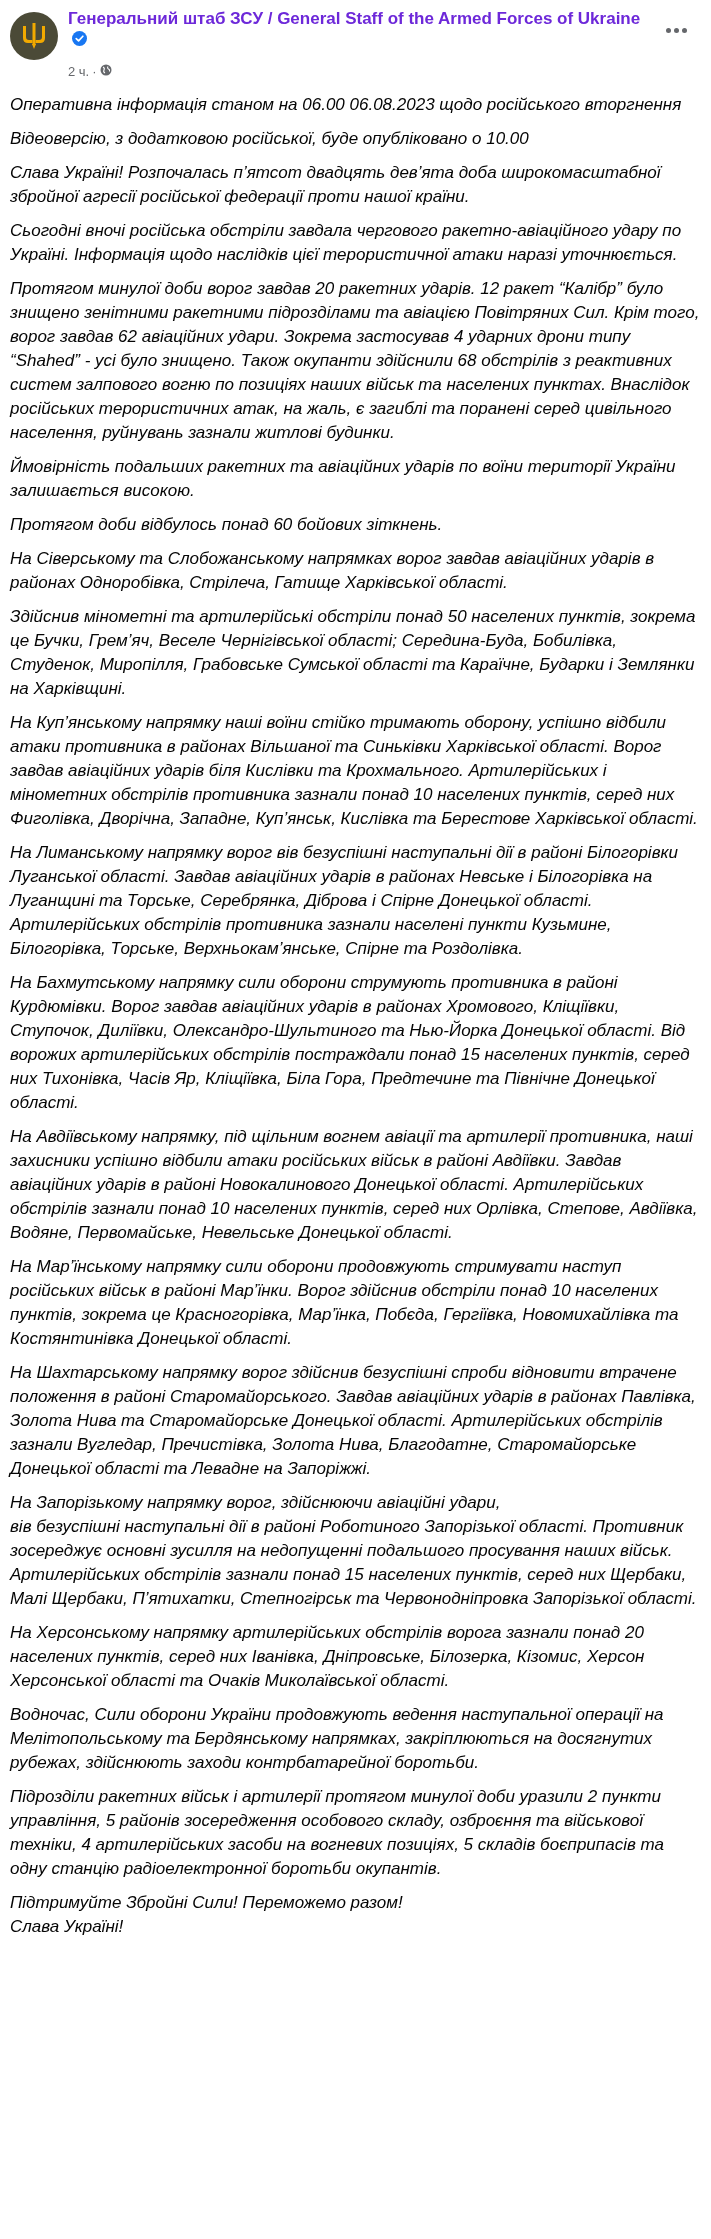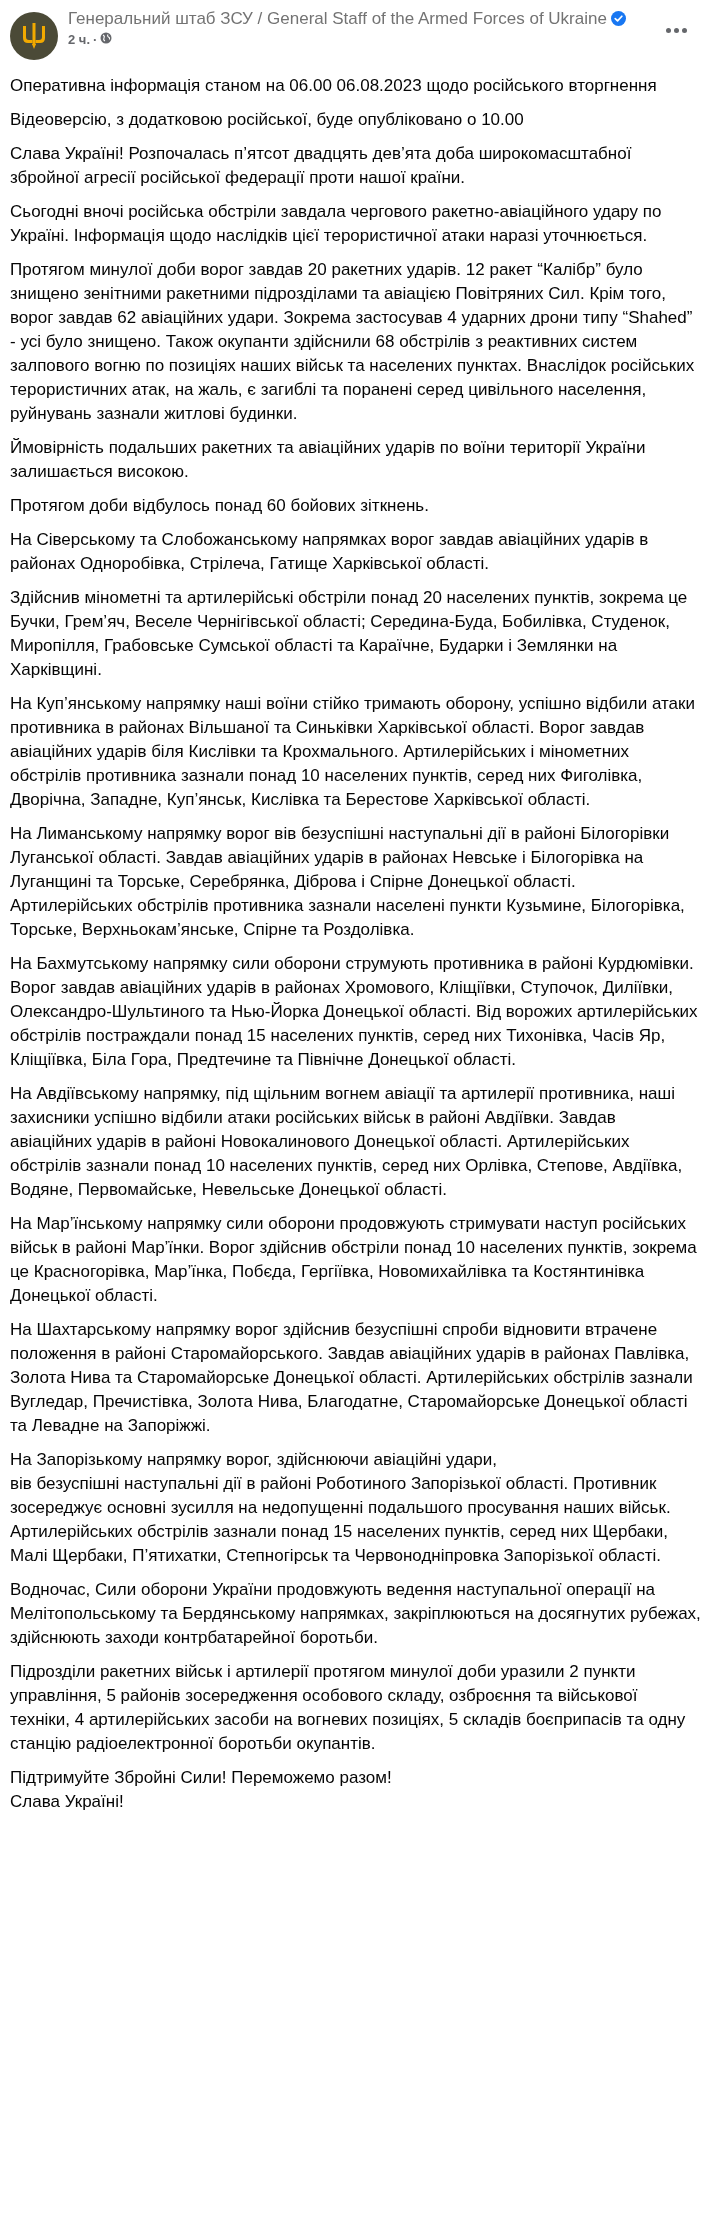--- a/index.html
+++ b/index.html
@@ -11,35 +11,35 @@
   .post { padding: 8px 10px 10px 10px; position: relative; }
   .header { display: flex; align-items: flex-start; position: relative; }
   .avatar {
     width: 48px; height: 48px; border-radius: 50%;
     background: #4b4a37; flex: 0 0 48px;
     display: flex; align-items: center; justify-content: center;
     margin-top: 4px; margin-left: 0;
   }
   .header-text { margin-left: 10px; flex: 1; padding-right: 60px; }
   .page-name {
-    font-size: 17px; font-weight: 400; line-height: 22px; color: #737373;
+    font-size: 17px; font-weight: 700; line-height: 22px; color: #6d28d9;
     display: inline;
   }
   .verified { display: inline-block; vertical-align: -2px; margin-left: 4px; }
   .meta {
-    font-size: 13px; color: #65676b; margin-top: 2px; display: flex; align-items: flex-end; font-weight: bold;
+    font-size: 13px; color: #65676b; margin-top: 14px; display: flex; align-items: flex-end;
   }
   .meta .dot { margin: 0 3px; }
   .more-button {
     position: absolute; right: 10px; top: 16px;
     display: flex; gap: 3px; cursor: pointer; padding: 4px;
   }
   .more-button span { width: 5px; height: 5px; border-radius: 50%; background: #65676b; display: block; }
   .content { margin-top: 14px; font-size: 17px; line-height: 24px; color: #050505; }
-  .content p { margin: 0 0 10px 0; white-space: pre-line; }
+  .content p { margin: 0 0 10px 0; white-space: pre-line; font-style: italic; }
   .content p:last-child { margin-bottom: 16px; }
 </style>
 </head>
 <body>
 
 <div class="post">
   <div class="header">
     <div class="avatar">
       <svg width="22" height="26" viewBox="0 0 22 26">
         <g fill="#f2a900">
@@ -77,27 +77,28 @@
 
   <div class="content">
     <p>Оперативна інформація станом на 06.00 06.08.2023 щодо російського вторгнення</p>
     <p>Відеоверсію, з додатковою російської, буде опубліковано о 10.00</p>
     <p>Слава Україні! Розпочалась п’ятсот двадцять дев’ята доба широкомасштабної збройної агресії російської федерації проти нашої країни.</p>
     <p>Сьогодні вночі російська обстріли завдала чергового ракетно-авіаційного удару по Україні. Інформація щодо наслідків цієї терористичної атаки наразі уточнюється.</p>
     <p>Протягом минулої доби ворог завдав 20 ракетних ударів. 12 ракет “Калібр” було знищено зенітними ракетними підрозділами та авіацією Повітряних Сил. Крім того, ворог завдав  62 авіаційних удари. Зокрема застосував 4 ударних дрони типу “Shahed” - усі було знищено. Також окупанти здійснили 68 обстрілів з реактивних систем залпового вогню по позиціях наших військ та населених пунктах. Внаслідок російських терористичних атак, на жаль, є загиблі та поранені серед цивільного населення, руйнувань зазнали житлові будинки.</p>
     <p>Ймовірність подальших ракетних та авіаційних ударів по воїни території України залишається високою.</p>
     <p>Протягом доби відбулось понад 60 бойових зіткнень.</p>
     <p>На Сіверському та Слобожанському напрямках ворог завдав авіаційних ударів в районах Однороб­івка, Стрілеча, Гатище Харківської області.</p>
-    <p>Здійснив мінометні та артилерійські обстріли понад 20 населених пунктів, зокрема це Бучки, Грем’яч, Веселе Чернігівської області; Середина-Буда, Бобилівка, Студенок, Миропілля, Грабовське Сумської області та Караїчне, Бударки і Землянки на Харківщині.</p>
+    <p>Здійснив мінометні та артилерійські обстріли понад 50 населених пунктів, зокрема це Бучки, Грем’яч, Веселе Чернігівської області; Середина-Буда, Бобилівка, Студенок, Миропілля, Грабовське Сумської області та Караїчне, Бударки і Землянки на Харківщині.</p>
     <p>На Куп’янському напрямку наші воїни стійко тримають оборону, успішно відбили атаки противника в районах Вільшаної та Синьківки Харківської області. Ворог завдав авіаційних ударів біля Кислівки та Крохмального. Артилерійських і мінометних обстрілів противника зазнали понад 10 населених пунктів, серед них Фиголівка, Дворічна, Западне, Куп’янськ, Кислівка та Берестове Харківської області.</p>
     <p>На Лиманському напрямку ворог вів безуспішні наступальні дії в районі Білогорівки Луганської області. Завдав авіаційних ударів в районах Невське і Білогорівка на Луганщині та Торське, Серебрянка, Діброва і Спірне Донецької області. Артилерійських обстрілів противника зазнали населені пункти Кузьмине, Білогорівка, Торське, Верхньокам’янське, Спірне та Роздолівка.</p>
     <p>На Бахмутському напрямку сили оборони струмують противника в районі Курдюмівки. Ворог завдав авіаційних ударів в районах Хромового, Кліщіївки, Ступочок, Диліївки, Олександро-Шультиного та Нью-Йорка Донецької області. Від ворожих артилерійських обстрілів постраждали понад 15 населених пунктів, серед них Тихонівка, Часів Яр, Кліщіївка, Біла Гора, Предтечине та Північне Донецької області.</p>
     <p>На Авдіївському напрямку, під щільним вогнем авіації та артилерії противника, наші захисники успішно відбили атаки російських військ в районі Авдіївки. Завдав авіаційних ударів в районі Новокалинового Донецької області. Артилерійських обстрілів зазнали понад 10 населених пунктів, серед них Орлівка, Степове, Авдіївка, Водяне, Первомайське, Невельське Донецької області.</p>
     <p>На Мар’їнському напрямку сили оборони продовжують стримувати наступ російських військ в районі Мар’їнки.  Ворог здійснив обстріли понад 10 населених пунктів, зокрема це Красногорівка, Мар’їнка, Побєда, Гергіївка, Новомихайлівка та Костянтинівка Донецької області.</p>
     <p>На Шахтарському напрямку ворог здійснив  безуспішні спроби відновити втрачене положення в районі Старомайорського. Завдав авіаційних ударів в районах Павлівка, Золота Нива та Старомайорське Донецької області. Артилерійських обстрілів зазнали Вугледар, Пречистівка, Золота Нива, Благодатне, Старомайорське Донецької області та Левадне на Запоріжжі.</p>
     <p>На Запорізькому напрямку ворог, здійснюючи авіаційні удари,
 вів безуспішні наступальні дії в районі Роботиного Запорізької області. Противник зосереджує основні зусилля на недопущенні подальшого просування наших військ. Артилерійських обстрілів зазнали понад 15 населених пунктів, серед них Щербаки, Малі Щербаки, П’ятихатки, Степногірськ та Червонодніпровка Запорізької області.</p>
+    <p>На Херсонському напрямку артилерійських обстрілів ворога зазнали понад 20 населених пунктів, серед них Іванівка, Дніпровське, Білозерка, Кізомис, Херсон Херсонської області та Очаків Миколаївської області.</p>
     <p>Водночас, Сили оборони України продовжують ведення наступальної операції на Мелітопольському та Бердянському напрямках, закріплюються на досягнутих рубежах, здійснюють заходи контрбатарейної боротьби.</p>
     <p>Підрозділи ракетних військ і артилерії протягом минулої доби уразили 2 пункти управління, 5 районів зосередження особового складу, озброєння та військової техніки, 4 артилерійських засоби на вогневих позиціях, 5 складів боєприпасів та одну станцію радіоелектронної боротьби окупантів.</p>
     <p>Підтримуйте Збройні Сили! Переможемо разом!
 Слава Україні!</p>
   </div>
 </div>
 
 </body></html>

